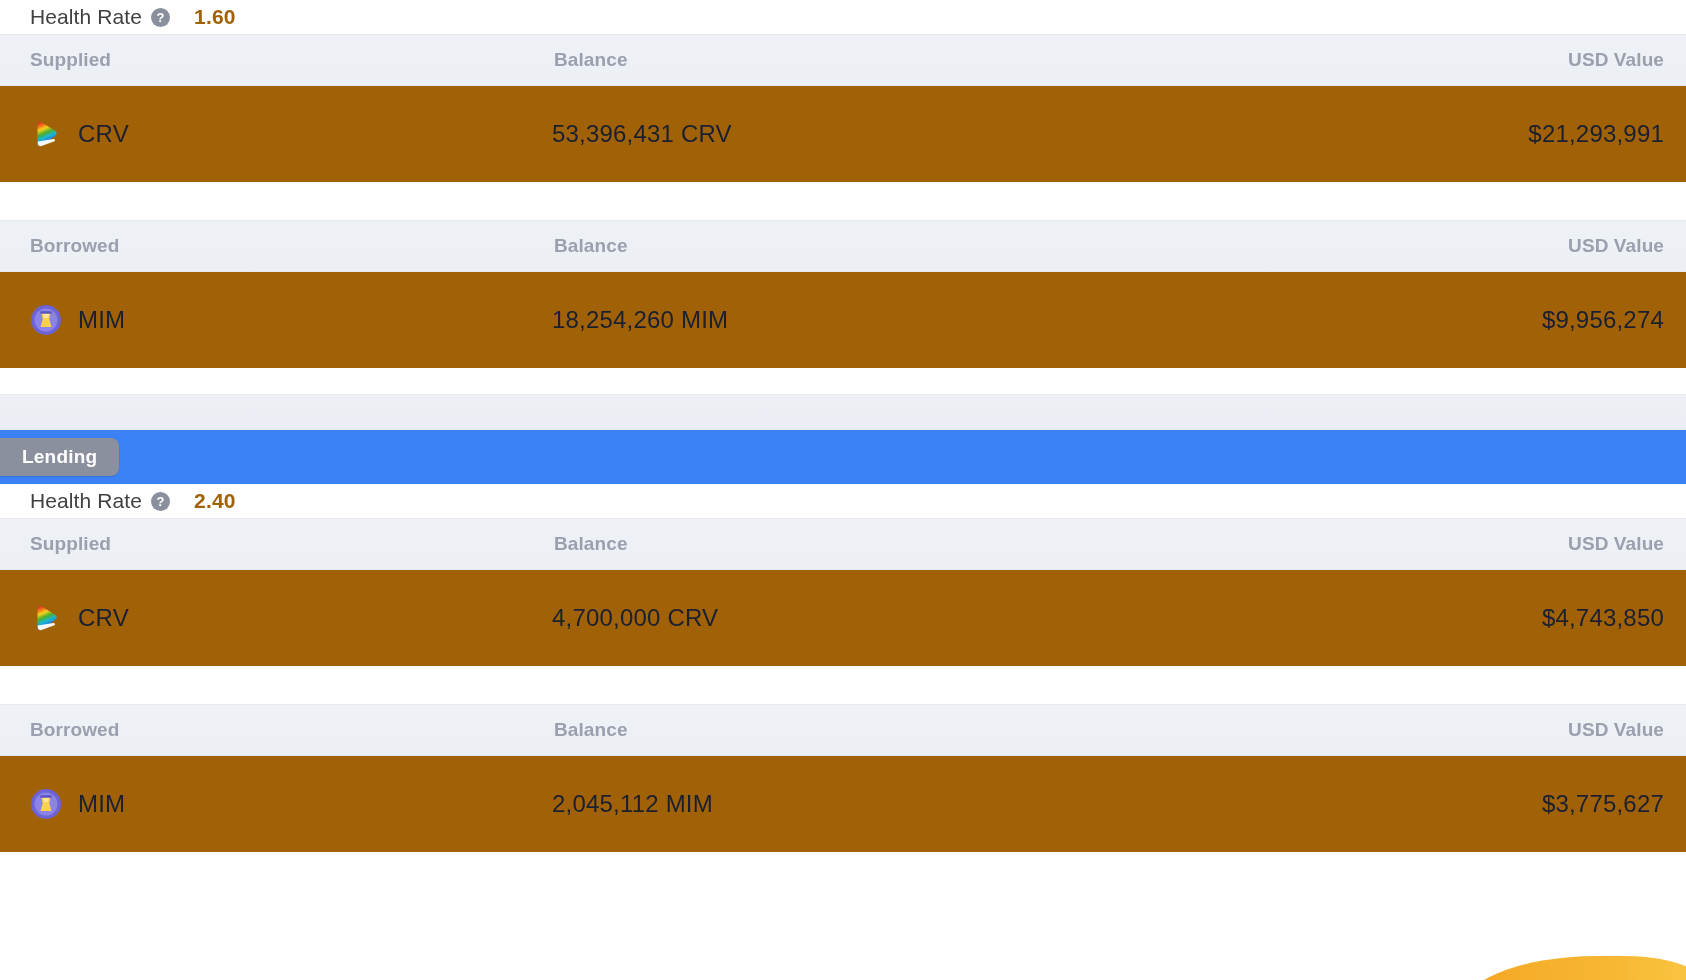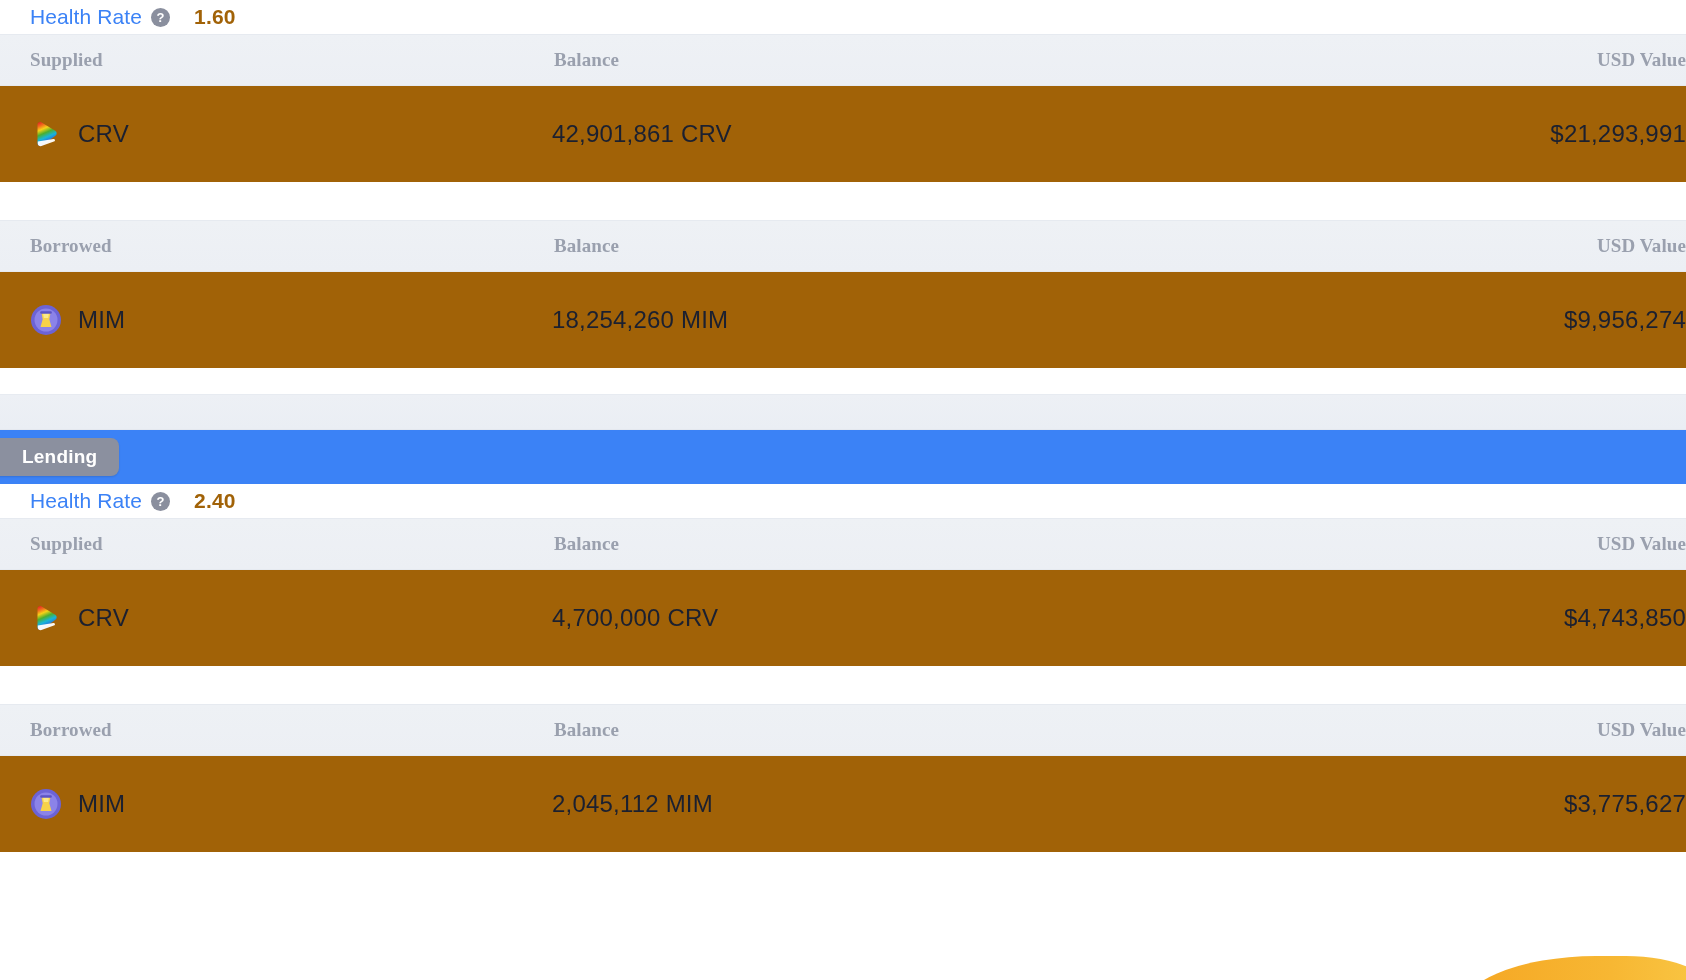--- a/index.html
+++ b/index.html
@@ -11,21 +11,21 @@
   }
   .page { position: relative; width: 1686px; height: 980px; background: #ffffff; }
 
   
   .health-row {
     display: flex; align-items: center;
     padding-left: 30px;
     height: 34px;
   }
   .health-label {
-    font-size: 21px; color: #3b82f6; font-weight: 400;
+    font-size: 21px; color: #404040; font-weight: 400;
     letter-spacing: .1px;
   }
   .help-icon {
     width: 19px; height: 19px; border-radius: 50%;
     background: #8a8f9e; color: #ffffff;
     font-size: 13px; font-weight: 700; line-height: 19px;
     text-align: center; margin-left: 9px; flex: 0 0 auto;
     font-family: "Liberation Sans", sans-serif;
     cursor: pointer;
   }
@@ -35,33 +35,32 @@
   }
 
   
   .table { width: 100%; }
   .thead {
     display: flex; align-items: center;
     height: 52px;
     background: linear-gradient(180deg,#eef1f5 0%,#eceff4 100%);
     border-top: 1px solid #e6eaf0;
     border-bottom: 1px solid #e6eaf0;
-    font-family: Liberation Serif, serif;
   }
   .thead .th {
     font-size: 19px; color: #9aa0ae; font-weight: 600;
     letter-spacing: .1px;
   }
   .trow {
     display: flex; align-items: center;
     height: 96px; background: #a16207;
   }
   .c-asset { width: 540px; padding-left: 30px; display: flex; align-items: center; }
   .c-bal   { width: 730px; padding-left: 12px; }
-  .c-usd   { flex: 1; text-align: right; }
+  .c-usd   { flex: 1; text-align: right; padding-right: 22px; }
 
   .thead .c-bal { padding-left: 14px; }
 
   .asset-sym {
     font-size: 24px; color: #1b2030; font-weight: 400;
     margin-left: 16px; letter-spacing: .2px;
   }
   .cell-val {
     font-size: 24px; color: #1b2030; font-weight: 400; letter-spacing: .2px;
   }
@@ -133,21 +132,21 @@
                 <stop offset="70%" stop-color="#17b6d8"></stop>
                 <stop offset="88%" stop-color="#2b6ede"></stop>
                 <stop offset="100%" stop-color="#6b34c9"></stop>
               </linearGradient>
             </defs>
             <path d="M7.5 6.8c0-2.1 2.3-3.4 4.1-2.3l13.6 8.2c1.9 1.1 2 3.8.2 5.1L11.9 27.6c-1.8 1.3-4.4 0-4.4-2.3z" fill="url(#crvg)"></path>
             <path d="M7.8 23.6 23.4 21c1.3-.2 2.2 1.4 1.2 2.3L12.1 27.8c-1.8 1.1-4.3-.2-4.3-2.4z" fill="#ffffff" opacity="0.95"></path>
           </svg>
           <span class="asset-sym">CRV</span>
         </div>
-        <div class="c-bal cell-val">42,901,861 CRV</div>
+        <div class="c-bal cell-val">53,396,431 CRV</div>
         <div class="c-usd cell-val">$21,293,991</div>
       </div>
     </div>
 
     <div class="gap"></div>
 
     <div class="table">
       <div class="thead">
         <div class="th c-asset">Borrowed</div>
         <div class="th c-bal">Balance</div>

